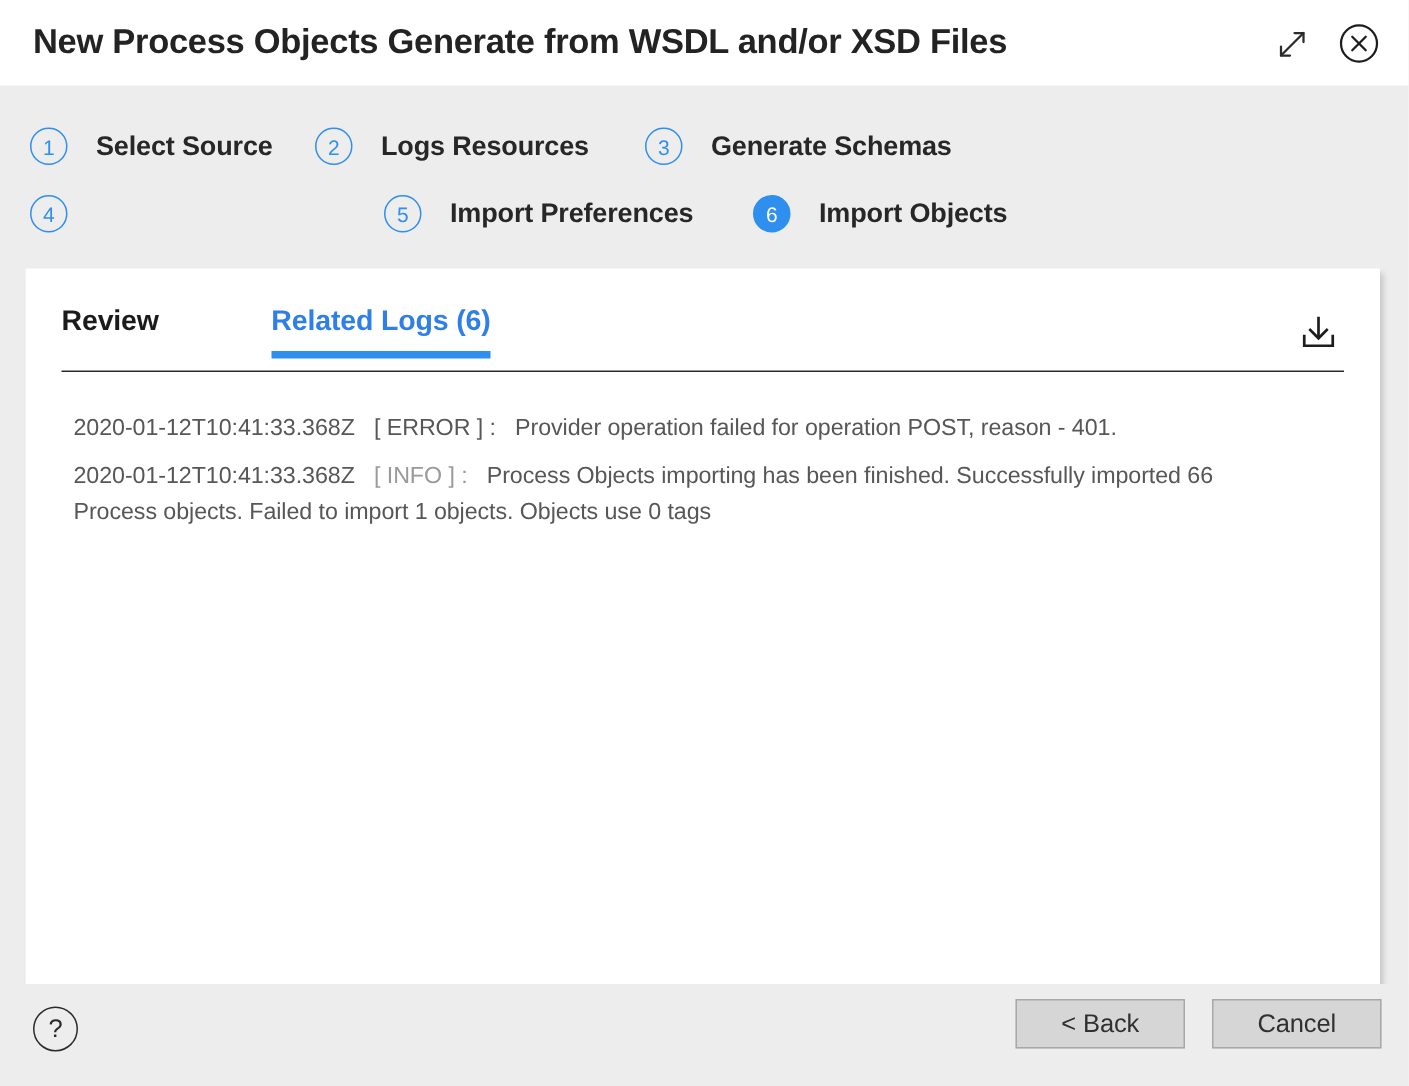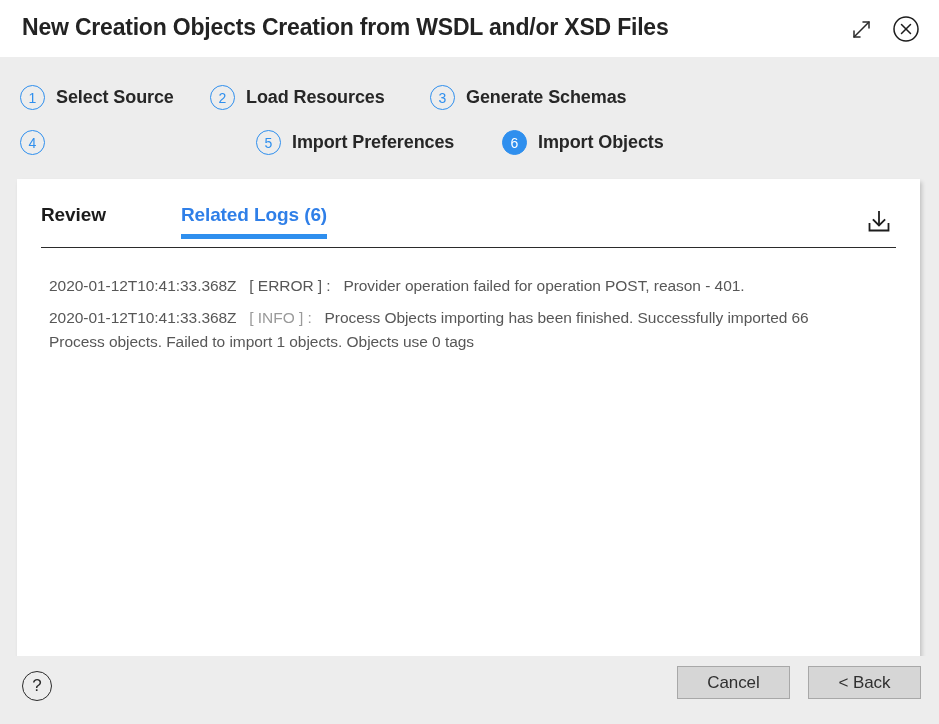--- a/index.html
+++ b/index.html
@@ -95,21 +95,21 @@
     justify-content: center;
     box-sizing: border-box;
     flex: none;
   }
   .step.active .step-circle {
     background: #2f8fee;
     border-color: #2f8fee;
     color: #ffffff;
   }
   .step-label {
-    margin-left: 11px;
+    margin-left: 19px;
     font-size: 18px;
     font-weight: bold;
     color: #272727;
     white-space: nowrap;
     letter-spacing: -0.1px;
   }
 
   
   .panel {
     position: absolute;
@@ -237,21 +237,21 @@
     box-sizing: border-box;
     letter-spacing: -0.1px;
   }
 </style>
 </head>
 <body>
 
 <div class="dialog">
 
   <div class="titlebar">
-    <div class="titlebar-title">New Creation Objects Creation from WSDL and/or XSD Files</div>
+    <div class="titlebar-title">New Process Objects Generate from WSDL and/or XSD Files</div>
     <div class="win-buttons">
       <div class="win-btn">
         <svg width="24" height="24" viewBox="0 0 24 24" fill="none" stroke="#2b2b2b" stroke-width="1.5" stroke-linecap="round" stroke-linejoin="round">
           <line x1="4" y1="20" x2="19" y2="5"></line>
           <polyline points="4,14 4,20 10,20"></polyline>
           <polyline points="13,5 19,5 19,11"></polyline>
         </svg>
       </div>
       <div class="win-btn">
         <svg width="28" height="28" viewBox="0 0 28 28" fill="none" stroke="#1d1d1d" stroke-width="1.5" stroke-linecap="round">
@@ -264,21 +264,21 @@
   </div>
 
   <div class="steps">
     <div class="steps-row">
       <div class="step" style="width:190px;">
         <div class="step-circle">1</div>
         <div class="step-label">Select Source</div>
       </div>
       <div class="step" style="width:220px;">
         <div class="step-circle">2</div>
-        <div class="step-label">Load Resources</div>
+        <div class="step-label">Logs Resources</div>
       </div>
       <div class="step">
         <div class="step-circle">3</div>
         <div class="step-label">Generate Schemas</div>
       </div>
     </div>
     <div class="steps-row">
       <div class="step" style="width:236px;">
         <div class="step-circle">4</div>
       </div>
@@ -323,18 +323,18 @@
         <span>&nbsp;</span>
         <span>Process Objects importing has been finished. Successfully imported 66 Process objects. Failed to import 1 objects. Objects use 0 tags</span>
       </div>
     </div>
 
   </div>
 
   <div class="footer">
     <div class="help-btn">?</div>
     <div class="footer-buttons">
+      <div class="btn">&lt; Back</div>
       <div class="btn">Cancel</div>
-      <div class="btn">&lt; Back</div>
     </div>
   </div>
 
 </div>
 
 </body></html>

